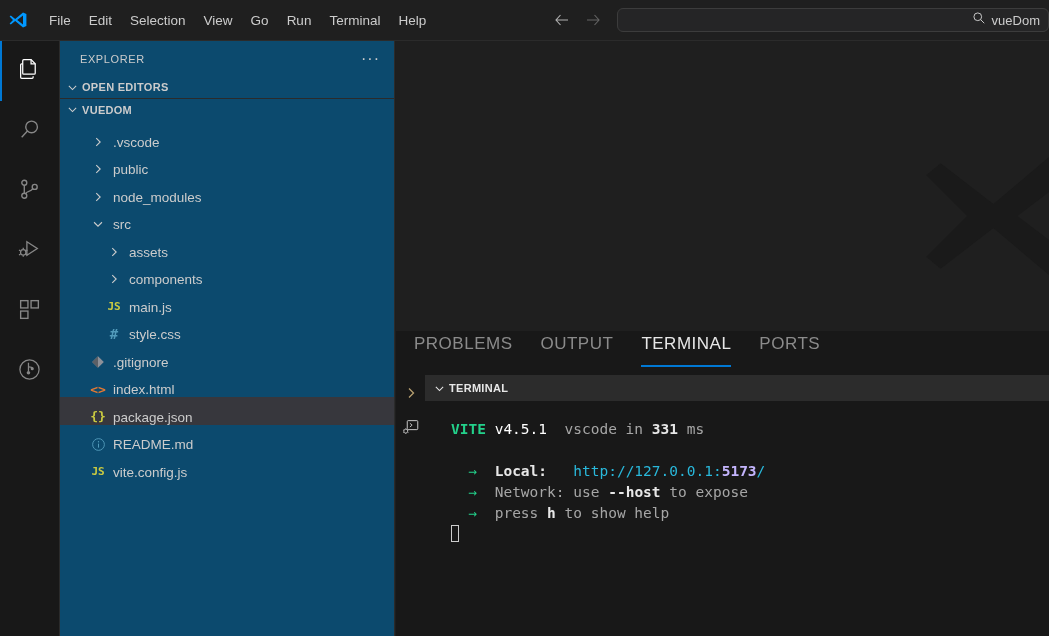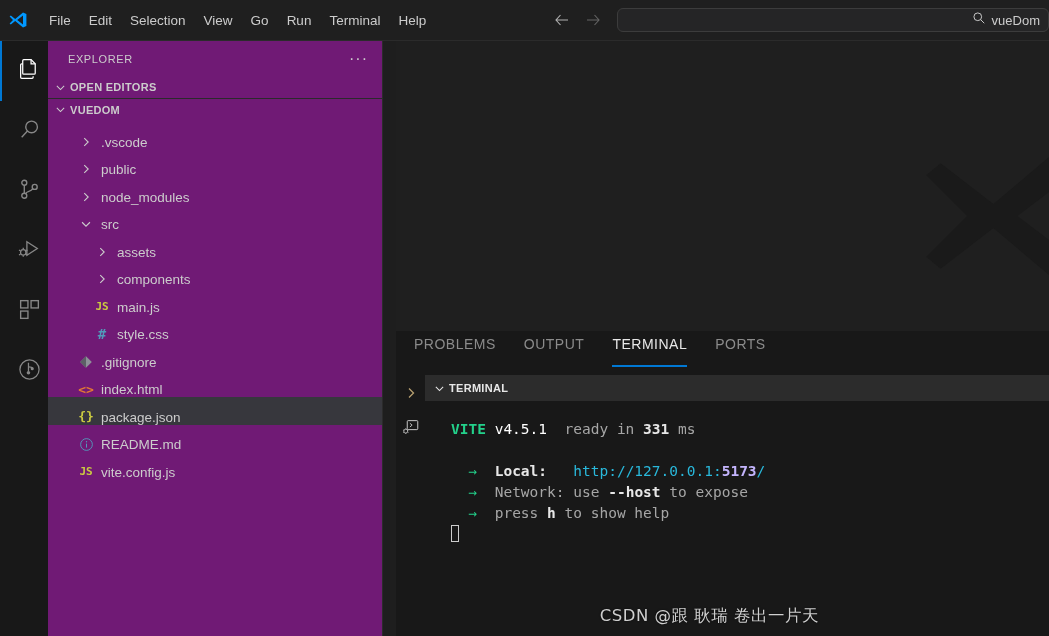--- a/index.html
+++ b/index.html
@@ -115,23 +115,23 @@
     content: "";
     position: absolute;
     left: 0; top: 0;
     width: 2px; height: 60px;
     background: #0078d4;
   }
 
   
   .sidebar {
     position: absolute;
-    left: 48px; top: 41px;
+    left: 60px; top: 41px;
     width: 335px; height: 595px;
-    background: #701a75;
+    background: #0c4a6e;
     border-right: 1px solid #2b2b2b;
     box-sizing: border-box;
     overflow: hidden;
   }
   .sb-header {
     height: 35px;
     display: flex;
     align-items: center;
     padding: 0 8px 0 20px;
     justify-content: space-between;
@@ -225,21 +225,21 @@
   }
   .panel-tabs {
     height: 44px;
     display: flex;
     align-items: center;
     padding-left: 18px;
     background: #181818;
     box-sizing: border-box;
   }
   .panel-tab {
-    font-size: 14px;
+    font-size: 17px;
     letter-spacing: 0.5px;
     color: #8b8b8b;
     margin-right: 28px;
     height: 44px;
     display: flex;
     align-items: center;
     position: relative;
     cursor: pointer;
     padding-bottom: 19px;
     box-sizing: border-box;
@@ -607,24 +607,23 @@
 
       <div class="term-header">
         <span class="twisty">
           <svg width="13" height="13" viewBox="0 0 16 16">
             <path d="M3.5 6 L8 10.5 L12.5 6" stroke="#e7e7e7" stroke-width="1.3" fill="none"></path>
           </svg>
         </span>
         <span class="term-header-label">TERMINAL</span>
       </div>
 
-      <div class="term-content"><span class="t-green-b">VITE</span><span> </span><span class="t-green">v4.5.1</span><span>  </span><span class="t-gray">ready in</span><span> </span><span class="t-white-b">331</span><span> </span><span class="t-gray">ms</span>
+      <div class="term-content"><span class="t-green-b">VITE</span><span> </span><span class="t-green">v4.5.1</span><span>  </span><span class="t-gray">vscode in</span><span> </span><span class="t-white-b">331</span><span> </span><span class="t-gray">ms</span>
 <span> </span>
   <span class="t-arrow">→</span><span>  </span><span class="t-white-b">Local:</span><span>   </span><span class="t-cyan">http://127.0.0.1:</span><span class="t-cyan-b">5173</span><span class="t-cyan">/</span>
   <span class="t-arrow">→</span><span>  </span><span class="t-gray">Network:</span><span> </span><span class="t-gray">use</span><span> </span><span class="t-white-b">--host</span><span> </span><span class="t-gray">to expose</span>
   <span class="t-arrow">→</span><span>  </span><span class="t-gray">press</span><span> </span><span class="t-white-b">h</span><span> </span><span class="t-gray">to show help</span>
 <span class="term-cursor"></span></div>
     </div>
   </div>
 
-  <div class="csdn-mark">CSDN @跟 耿瑞 卷出一片天</div>
 
 </div>
 
 </body></html>

